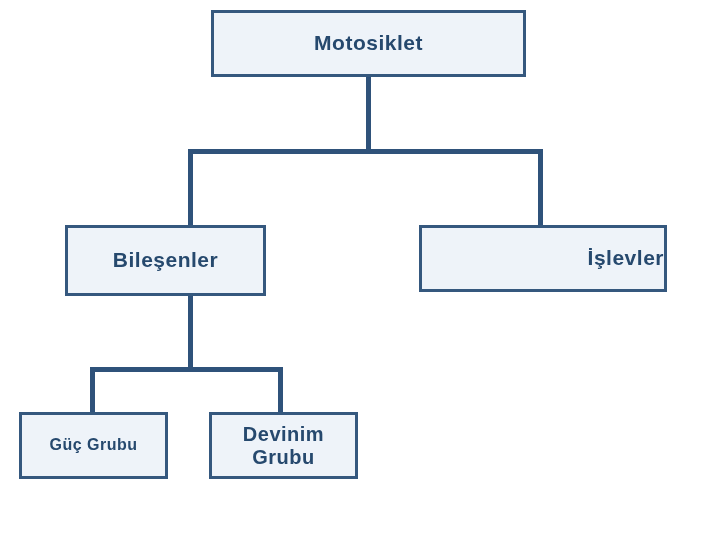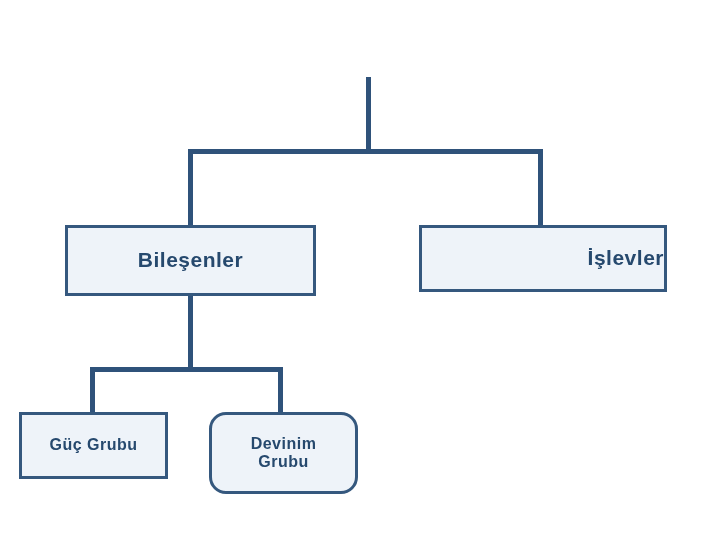--- a/index.html
+++ b/index.html
@@ -24,24 +24,24 @@
     display: flex;
     align-items: center;
     justify-content: center;
     text-align: center;
     font-size: 21px;
     font-weight: 600;
     letter-spacing: 0.5px;
     line-height: 1.15;
   }
   .node-root      { left: 211px; top: 10px;  width: 315px; height: 67px; }
-  .node-level2-a  { left: 65px;  top: 225px; width: 251px; height: 71px; }
+  .node-level2-a  { left: 65px;  top: 225px; width: 201px; height: 71px; }
   .node-level2-b  { left: 419px; top: 225px; width: 248px; height: 67px; justify-content: flex-end; }
   .node-level3-a  { left: 19px;  top: 412px; width: 149px; height: 67px; font-size: 16px; }
-  .node-level3-b  { left: 209px; top: 412px; width: 149px; height: 82px; font-size: 16px; border-radius: 17px; }
+  .node-level3-b  { left: 209px; top: 412px; width: 149px; height: 67px; font-size: 20px; }
   .node-level3-b .label { display: inline-block; max-width: 95px; }
   .line {
     position: absolute;
     background: #2F527A;
   }
   
   .stem-root   { left: 366px; top: 77px;  width: 5px;   height: 77px; }
   .hbar-1      { left: 188px; top: 149px; width: 355px; height: 5px;  }
   .drop-1-left { left: 188px; top: 149px; width: 5px;   height: 76px; }
   .drop-1-right{ left: 538px; top: 149px; width: 5px;   height: 76px; }
@@ -58,20 +58,23 @@
 
   <div class="line stem-root"></div>
   <div class="line hbar-1"></div>
   <div class="line drop-1-left"></div>
   <div class="line drop-1-right"></div>
   <div class="line stem-l2"></div>
   <div class="line hbar-2"></div>
   <div class="line drop-2-left"></div>
   <div class="line drop-2-right"></div>
 
+  <div class="node node-root">
+    <span class="label">Motosiklet</span>
+  </div>
 
   <div class="node node-level2-a">
     <span class="label">Bileşenler</span>
   </div>
 
   <div class="node node-level2-b">
     <span class="label">İşlevler</span>
   </div>
 
   <div class="node node-level3-a">

